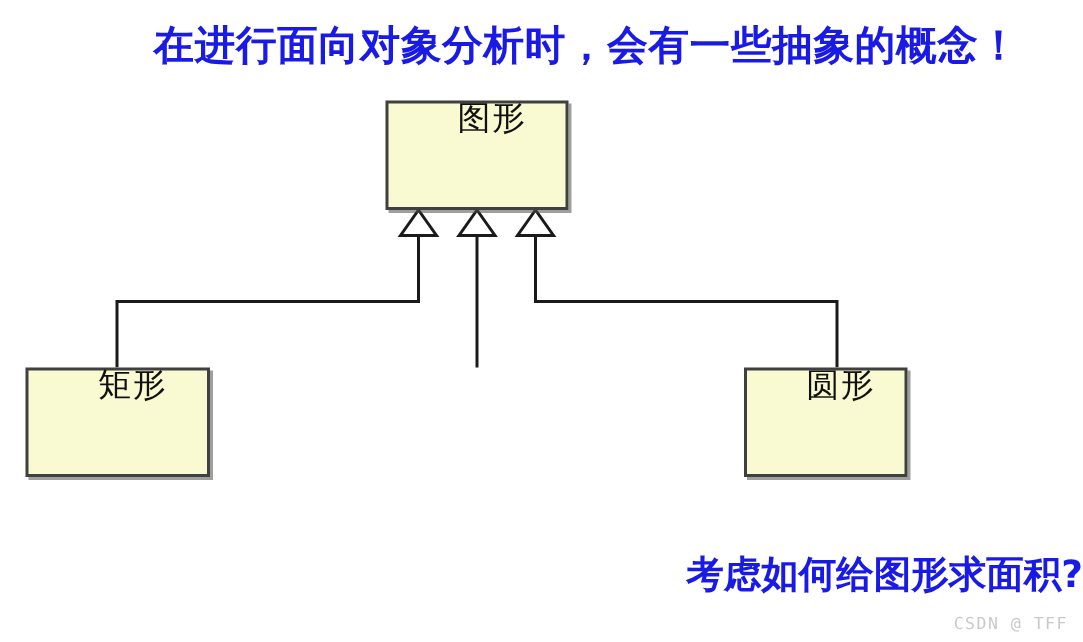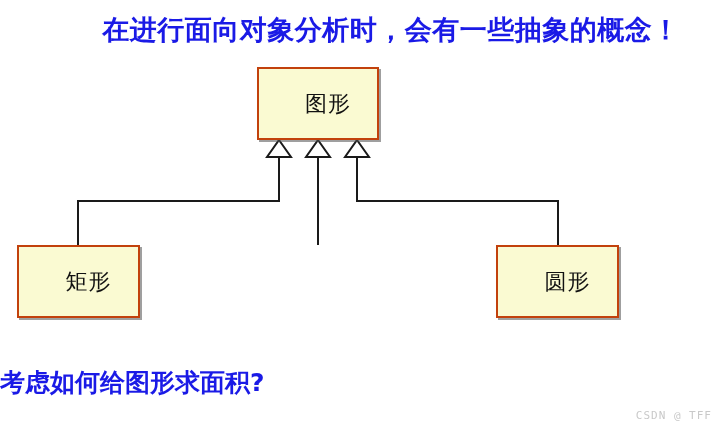--- a/index.html
+++ b/index.html
@@ -26,34 +26,34 @@
     font-size: 27px;
     letter-spacing: 0.5px;
     white-space: nowrap;
     margin-left: 30px;
   }
   .footer-note {
     position: absolute;
     left: 0;
     top: 366px;
     width: 722px;
-    text-align: left;
+    text-align: right;
     color: #1a1ae6;
     font-weight: bold;
     font-size: 25px;
     white-space: nowrap;
   }
   .uml-box {
     position: absolute;
     box-sizing: border-box;
     background: #fafad2;
-    border: 2px solid #c2410c;
+    border: 2px solid #404040;
     box-shadow: 2px 2px 0 rgba(80,80,80,0.55);
     display: flex;
-    align-items: center;
+    align-items: flex-start;
     justify-content: center;
     padding-left: 20px;
   }
   .uml-box-label {
     color: #111111;
     font-size: 22px;
     font-family: "DejaVu Serif", "Liberation Serif", serif;
     letter-spacing: 1px;
     line-height: 1;
   }
@@ -71,21 +71,21 @@
   }
   #box-child-1 {
     left: 256px;
     top: 245px;
     width: 123px;
     height: 73px;
   }
   #box-child-2 {
     left: 496px;
     top: 245px;
-    width: 123px;
+    width: 109px;
     height: 73px;
   }
   #connectors {
     position: absolute;
     left: 0;
     top: 0;
     width: 722px;
     height: 428px;
     pointer-events: none;
   }

